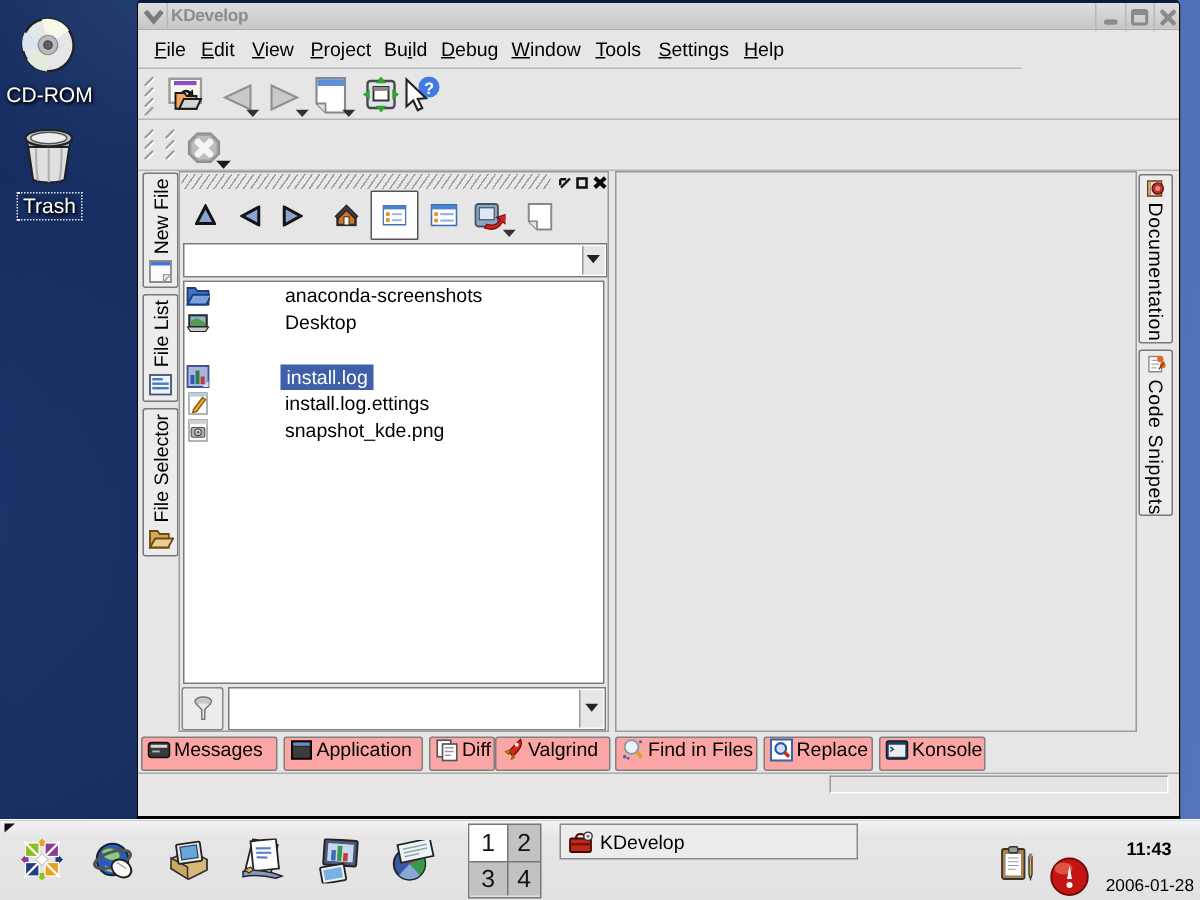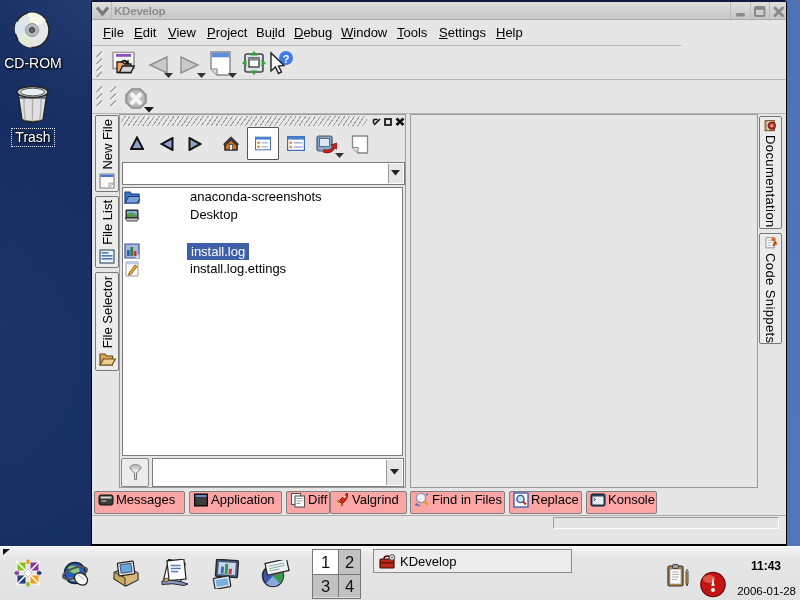--- a/index.html
+++ b/index.html
@@ -308,20 +308,30 @@
               <span class="ftx sel">install.log</span>
             </div>
           <div class="frow" style="top:73px">
               <svg class="fic" viewBox="0 0 16 16">
                 <path d="M2 1 h12 v14 h-12z" fill="#fff" stroke="#999" stroke-width="1"></path>
                 <rect x="2" y="1" width="12" height="2.4" fill="#b8cce4"></rect>
                 <path d="M5 12 L11 4 L13 5.5 L7 13.5 L4.5 14 Z" fill="#f0a830" stroke="#8a5a10" stroke-width="0.9"></path>
               </svg>
               <span class="ftx">install.log.ettings</span>
             </div>
+          <div class="frow" style="top:91px">
+              <svg class="fic" viewBox="0 0 16 16">
+                <path d="M2 1 h12 v14 h-12z" fill="#fdfdfd" stroke="#999" stroke-width="1"></path>
+                <rect x="2" y="1" width="12" height="2.6" fill="#d0d0d0"></rect>
+                <rect x="3.5" y="6" width="9" height="6.5" rx="1" fill="#b0b0b0" stroke="#555" stroke-width="0.8"></rect>
+                <circle cx="8" cy="9.2" r="2.2" fill="#e8e8e8" stroke="#444" stroke-width="0.8"></circle>
+                <circle cx="8" cy="9.2" r="1" fill="#666"></circle>
+              </svg>
+              <span class="ftx">snapshot_kde.png</span>
+            </div>
         </div>
         <div id="filterrow">
           <div class="abs" style="left:1px;top:0;width:28px;height:29px;background:#ececec;border:1px solid #888;border-radius:2px"></div>
           <svg class="abs" style="left:9px;top:6px" width="13" height="17" viewBox="0 0 13 17">
               <ellipse cx="6.5" cy="3.5" rx="5.5" ry="2.8" fill="#c8c8c8" stroke="#777" stroke-width="1"></ellipse>
               <path d="M1.5 5 L5.5 9 L5.5 15.5 L7.5 15.5 L7.5 9 L11.5 5" fill="#e8e8e8" stroke="#777" stroke-width="1"></path>
             </svg>
           <div class="abs" style="left:32px;top:0;width:252px;height:29px;background:#fff;border:1px solid #7c7c7c">
             <div class="abs" style="right:1px;top:1px;width:16px;height:25px;background:#e6e6e6;border-left:1px solid #999"></div>
             <svg class="abs" style="right:4px;top:10px" width="9" height="6">

